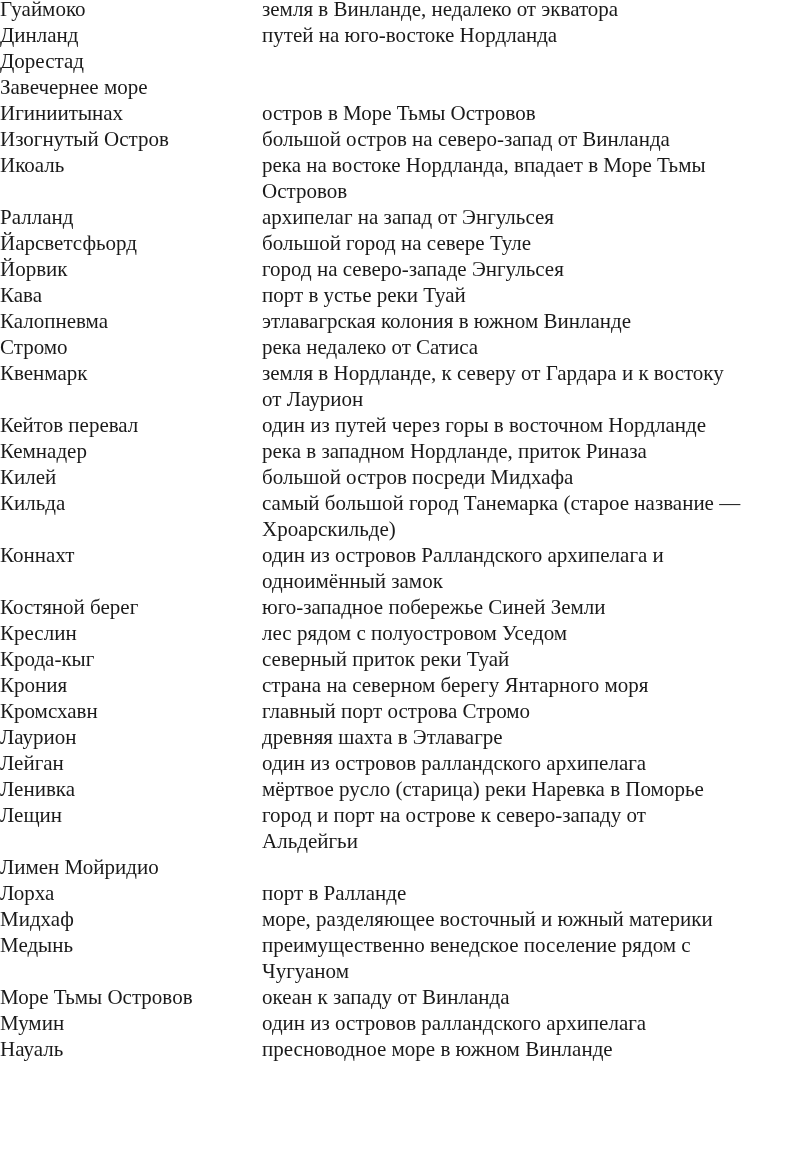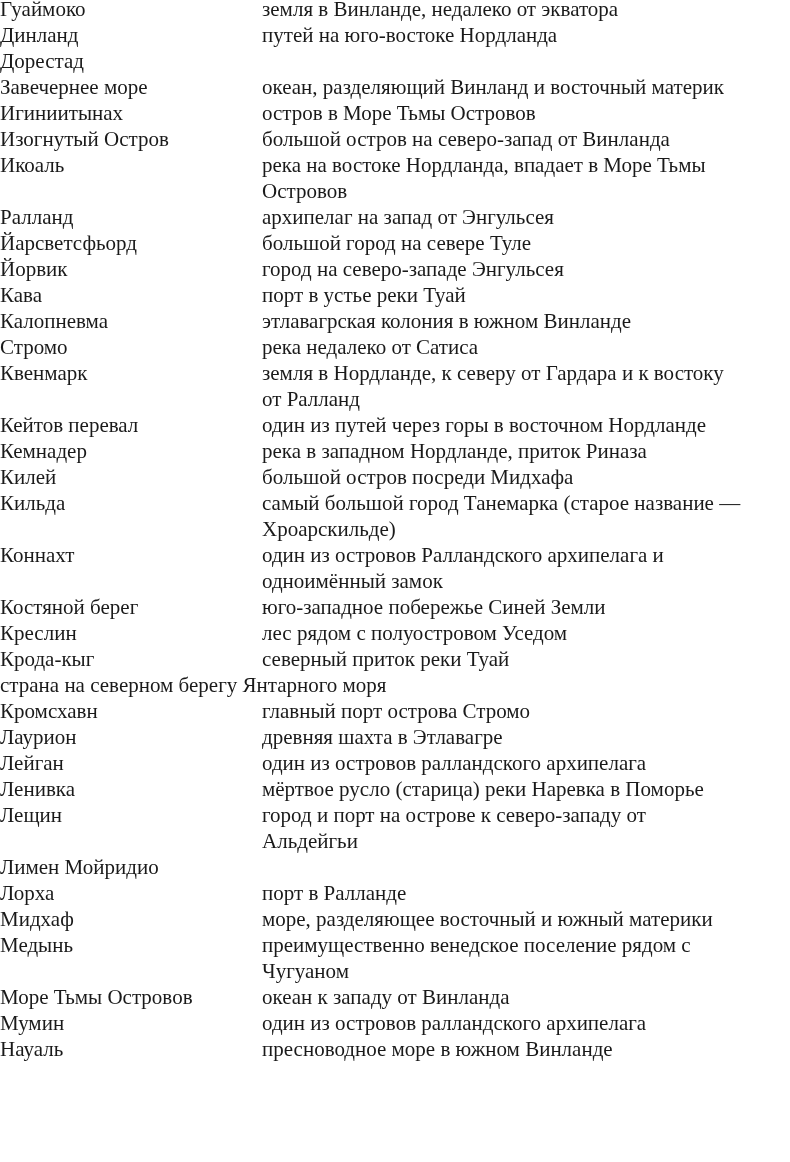--- a/index.html
+++ b/index.html
@@ -28,23 +28,20 @@
       <div class="term">Динланд</div>
       <div class="def">
         <span class="def-line">путей на юго-востоке Нордланда</span>
       </div>
     </div>
     <div class="row">
       <div class="term">Дорестад</div>
     </div>
     <div class="row">
       <div class="term">Завечернее море</div>
-      <div class="def">
-        <span class="def-line">океан, разделяющий Винланд и восточный материк</span>
-      </div>
     </div>
     <div class="row">
       <div class="term">Игиниитынах</div>
       <div class="def">
         <span class="def-line">остров в Море Тьмы Островов</span>
       </div>
     </div>
     <div class="row">
       <div class="term">Изогнутый Остров</div>
       <div class="def">
@@ -91,21 +88,21 @@
     <div class="row">
       <div class="term">Стромо</div>
       <div class="def">
         <span class="def-line">река недалеко от Сатиса</span>
       </div>
     </div>
     <div class="row">
       <div class="term">Квенмарк</div>
       <div class="def">
         <span class="def-line">земля в Нордланде, к северу от Гардара и к востоку</span>
-        <span class="def-line">от Ралланд</span>
+        <span class="def-line">от Лаурион</span>
       </div>
     </div>
     <div class="row">
       <div class="term">Кейтов перевал</div>
       <div class="def">
         <span class="def-line">один из путей через горы в восточном Нордланде</span>
       </div>
     </div>
     <div class="row">
       <div class="term">Кемнадер</div>
@@ -145,20 +142,21 @@
         <span class="def-line">лес рядом с полуостровом Уседом</span>
       </div>
     </div>
     <div class="row">
       <div class="term">Крода-кыг</div>
       <div class="def">
         <span class="def-line">северный приток реки Туай</span>
       </div>
     </div>
     <div class="row">
+      <div class="term">Крония</div>
       <div class="def">
         <span class="def-line">страна на северном берегу Янтарного моря</span>
       </div>
     </div>
     <div class="row">
       <div class="term">Кромсхавн</div>
       <div class="def">
         <span class="def-line">главный порт острова Стромо</span>
       </div>
     </div>

